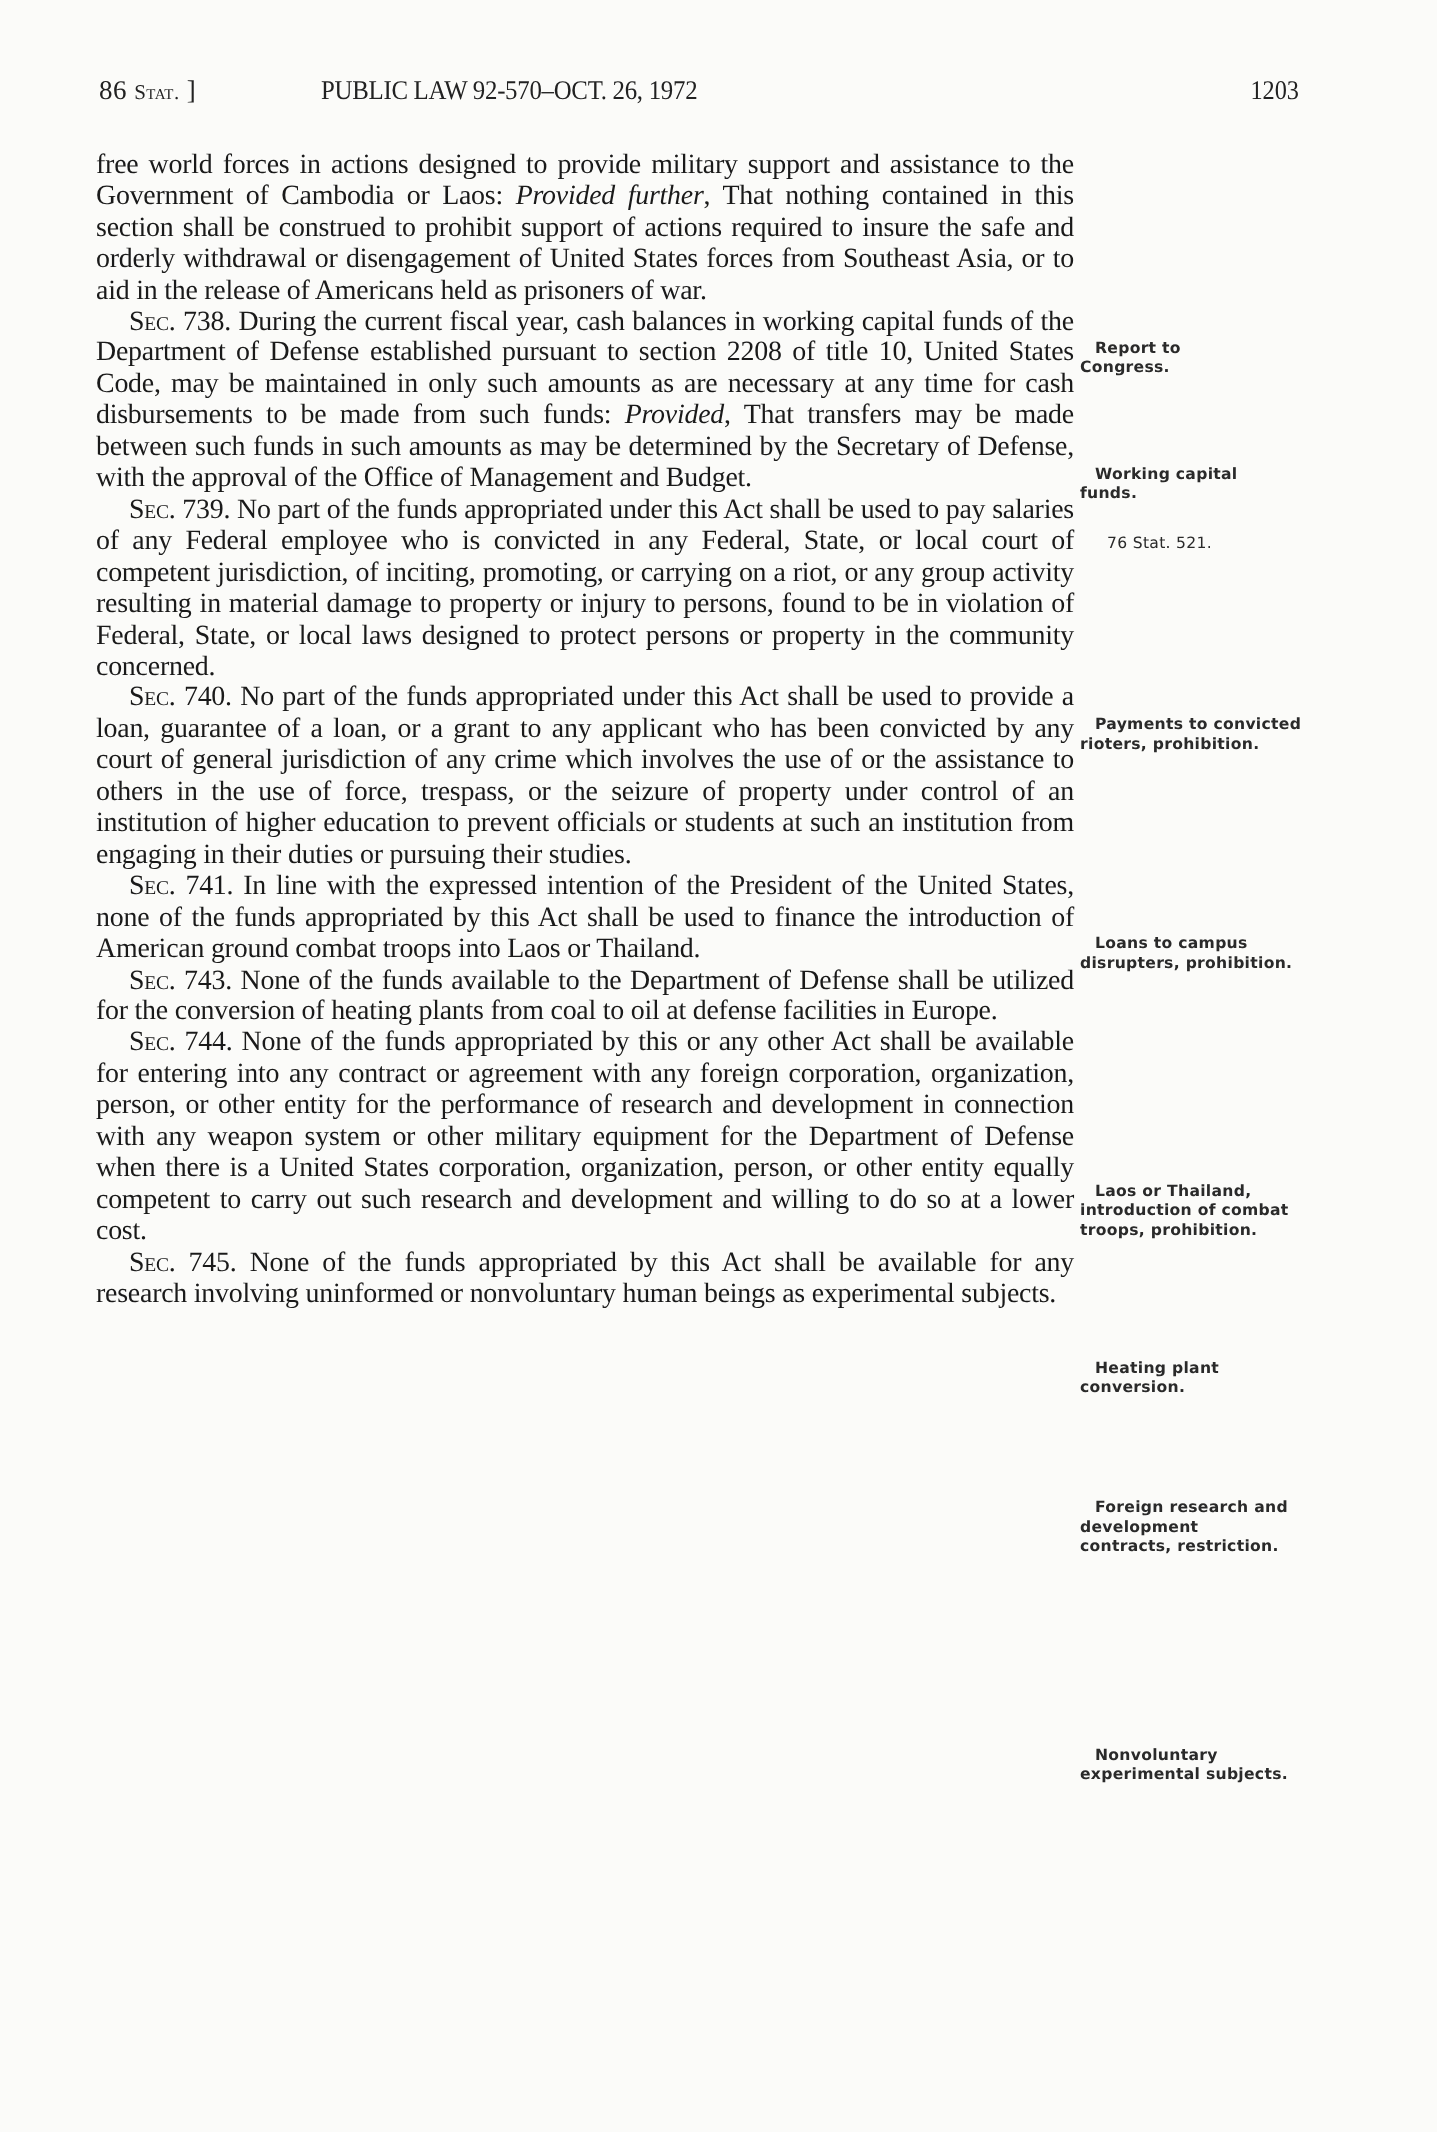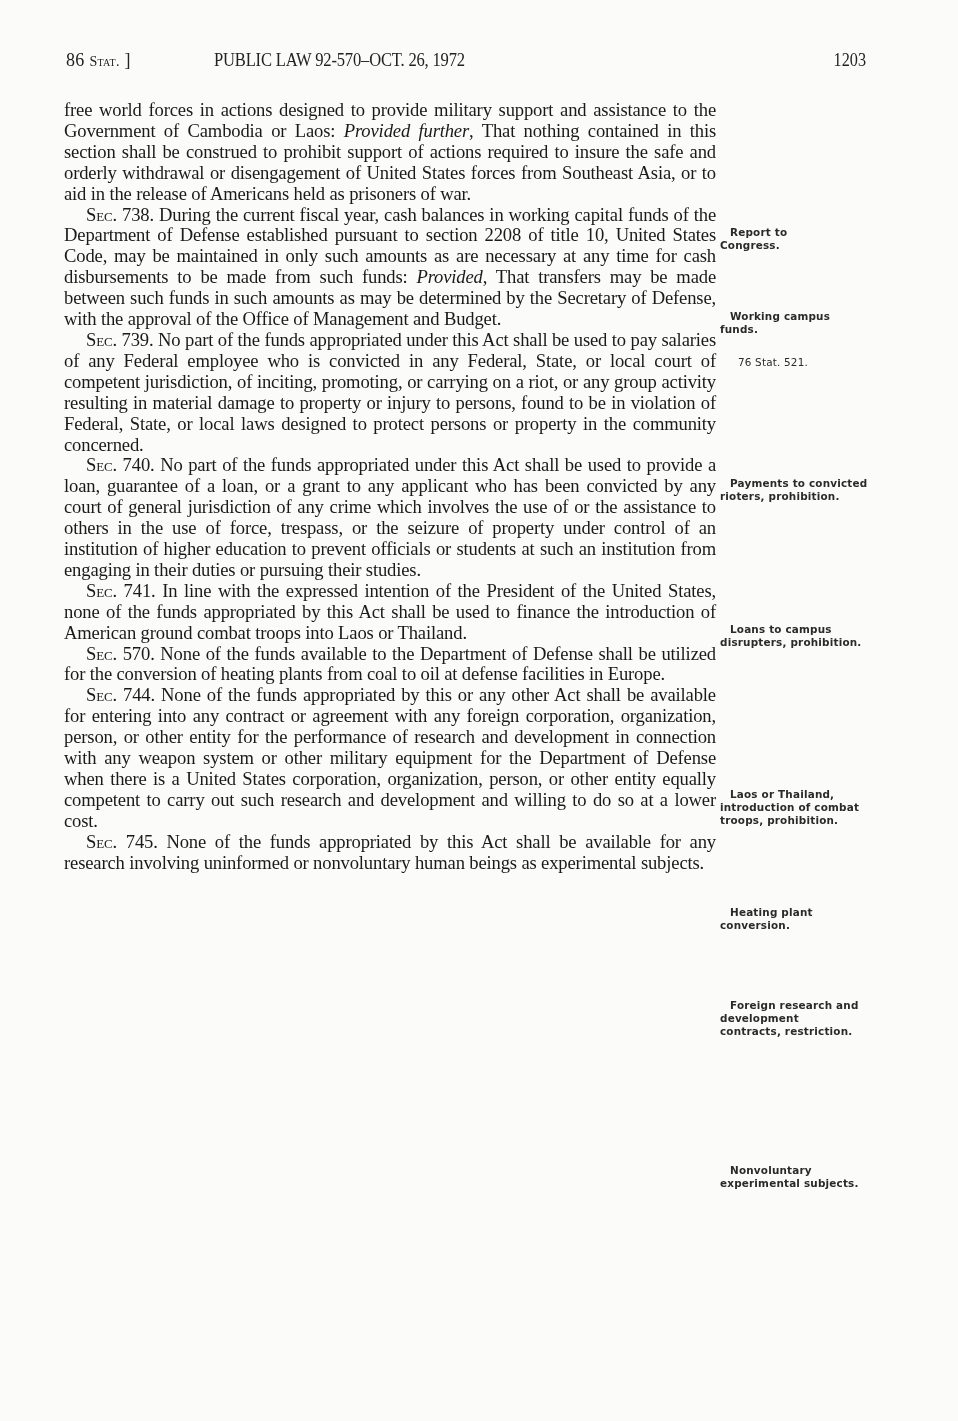--- a/index.html
+++ b/index.html
@@ -48,27 +48,27 @@
     <span class="title">PUBLIC LAW 92-570–OCT. 26, 1972</span>
     <span class="pageno">1203</span>
   </div>
 
   <div class="body-col">
     <p class="para first"><span>free world forces in actions designed to provide military support and assistance to the Government of Cambodia or Laos: </span><i>Provided further</i><span>, That nothing contained in this section shall be construed to prohibit support of actions required to insure the safe and orderly withdrawal or disengagement of United States forces from Southeast Asia, or to aid in the release of Americans held as prisoners of war.</span></p>
     <p class="para"><span class="sc-sec">Sec. 738.</span><span> During the current fiscal year, cash balances in working capital funds of the Department of Defense established pursuant to section 2208 of title 10, United States Code, may be maintained in only such amounts as are necessary at any time for cash disbursements to be made from such funds: </span><i>Provided</i><span>, That transfers may be made between such funds in such amounts as may be determined by the Secretary of Defense, with the approval of the Office of Management and Budget.</span></p>
     <p class="para"><span class="sc-sec">Sec. 739.</span><span> No part of the funds appropriated under this Act shall be used to pay salaries of any Federal employee who is convicted in any Federal, State, or local court of competent jurisdiction, of inciting, promoting, or carrying on a riot, or any group activity resulting in material damage to property or injury to persons, found to be in violation of Federal, State, or local laws designed to protect persons or property in the community concerned.</span></p>
     <p class="para"><span class="sc-sec">Sec. 740.</span><span> No part of the funds appropriated under this Act shall be used to provide a loan, guarantee of a loan, or a grant to any applicant who has been convicted by any court of general jurisdiction of any crime which involves the use of or the assistance to others in the use of force, trespass, or the seizure of property under control of an institution of higher education to prevent officials or students at such an institution from engaging in their duties or pursuing their studies.</span></p>
     <p class="para"><span class="sc-sec">Sec. 741.</span><span> In line with the expressed intention of the President of the United States, none of the funds appropriated by this Act shall be used to finance the introduction of American ground combat troops into Laos or Thailand.</span></p>
-    <p class="para"><span class="sc-sec">Sec. 570.</span><span> None of the funds available to the Department of Defense shall be utilized for the conversion of heating plants from coal to oil at defense facilities in Europe.</span></p>
+    <p class="para"><span class="sc-sec">Sec. 743.</span><span> None of the funds available to the Department of Defense shall be utilized for the conversion of heating plants from coal to oil at defense facilities in Europe.</span></p>
     <p class="para"><span class="sc-sec">Sec. 744.</span><span> None of the funds appropriated by this or any other Act shall be available for entering into any contract or agreement with any foreign corporation, organization, person, or other entity for the performance of research and development in connection with any weapon system or other military equipment for the Department of Defense when there is a United States corporation, organization, person, or other entity equally competent to carry out such research and development and willing to do so at a lower cost.</span></p>
     <p class="para"><span class="sc-sec">Sec. 745.</span><span> None of the funds appropriated by this Act shall be available for any research involving uninformed or nonvoluntary human beings as experimental subjects.</span></p>
   </div>
 
   <div class="note" style="top:226px; width:110px;">Report to Congress.</div>
-  <div class="note" style="top:310px; width:140px;">Working campus funds.</div>
+  <div class="note" style="top:310px; width:140px;">Working capital funds.</div>
   <div class="note plain" style="top:356px; left:738px; font-weight:normal;">76 Stat. 521.</div>
   <div class="note" style="top:477px; width:148px;">Payments to convicted rioters, prohibition.</div>
   <div class="note" style="top:623px; width:150px;">Loans to campus disrupters, prohibition.</div>
   <div class="note" style="top:788px; width:148px;">Laos or Thailand, introduction of combat troops, prohibition.</div>
   <div class="note" style="top:906px; width:110px;">Heating plant conversion.</div>
   <div class="note" style="top:999px; width:142px;">Foreign research and development contracts, restriction.</div>
   <div class="note" style="top:1164px; width:145px;">Nonvoluntary experimental subjects.</div>
 
 </div>
 

